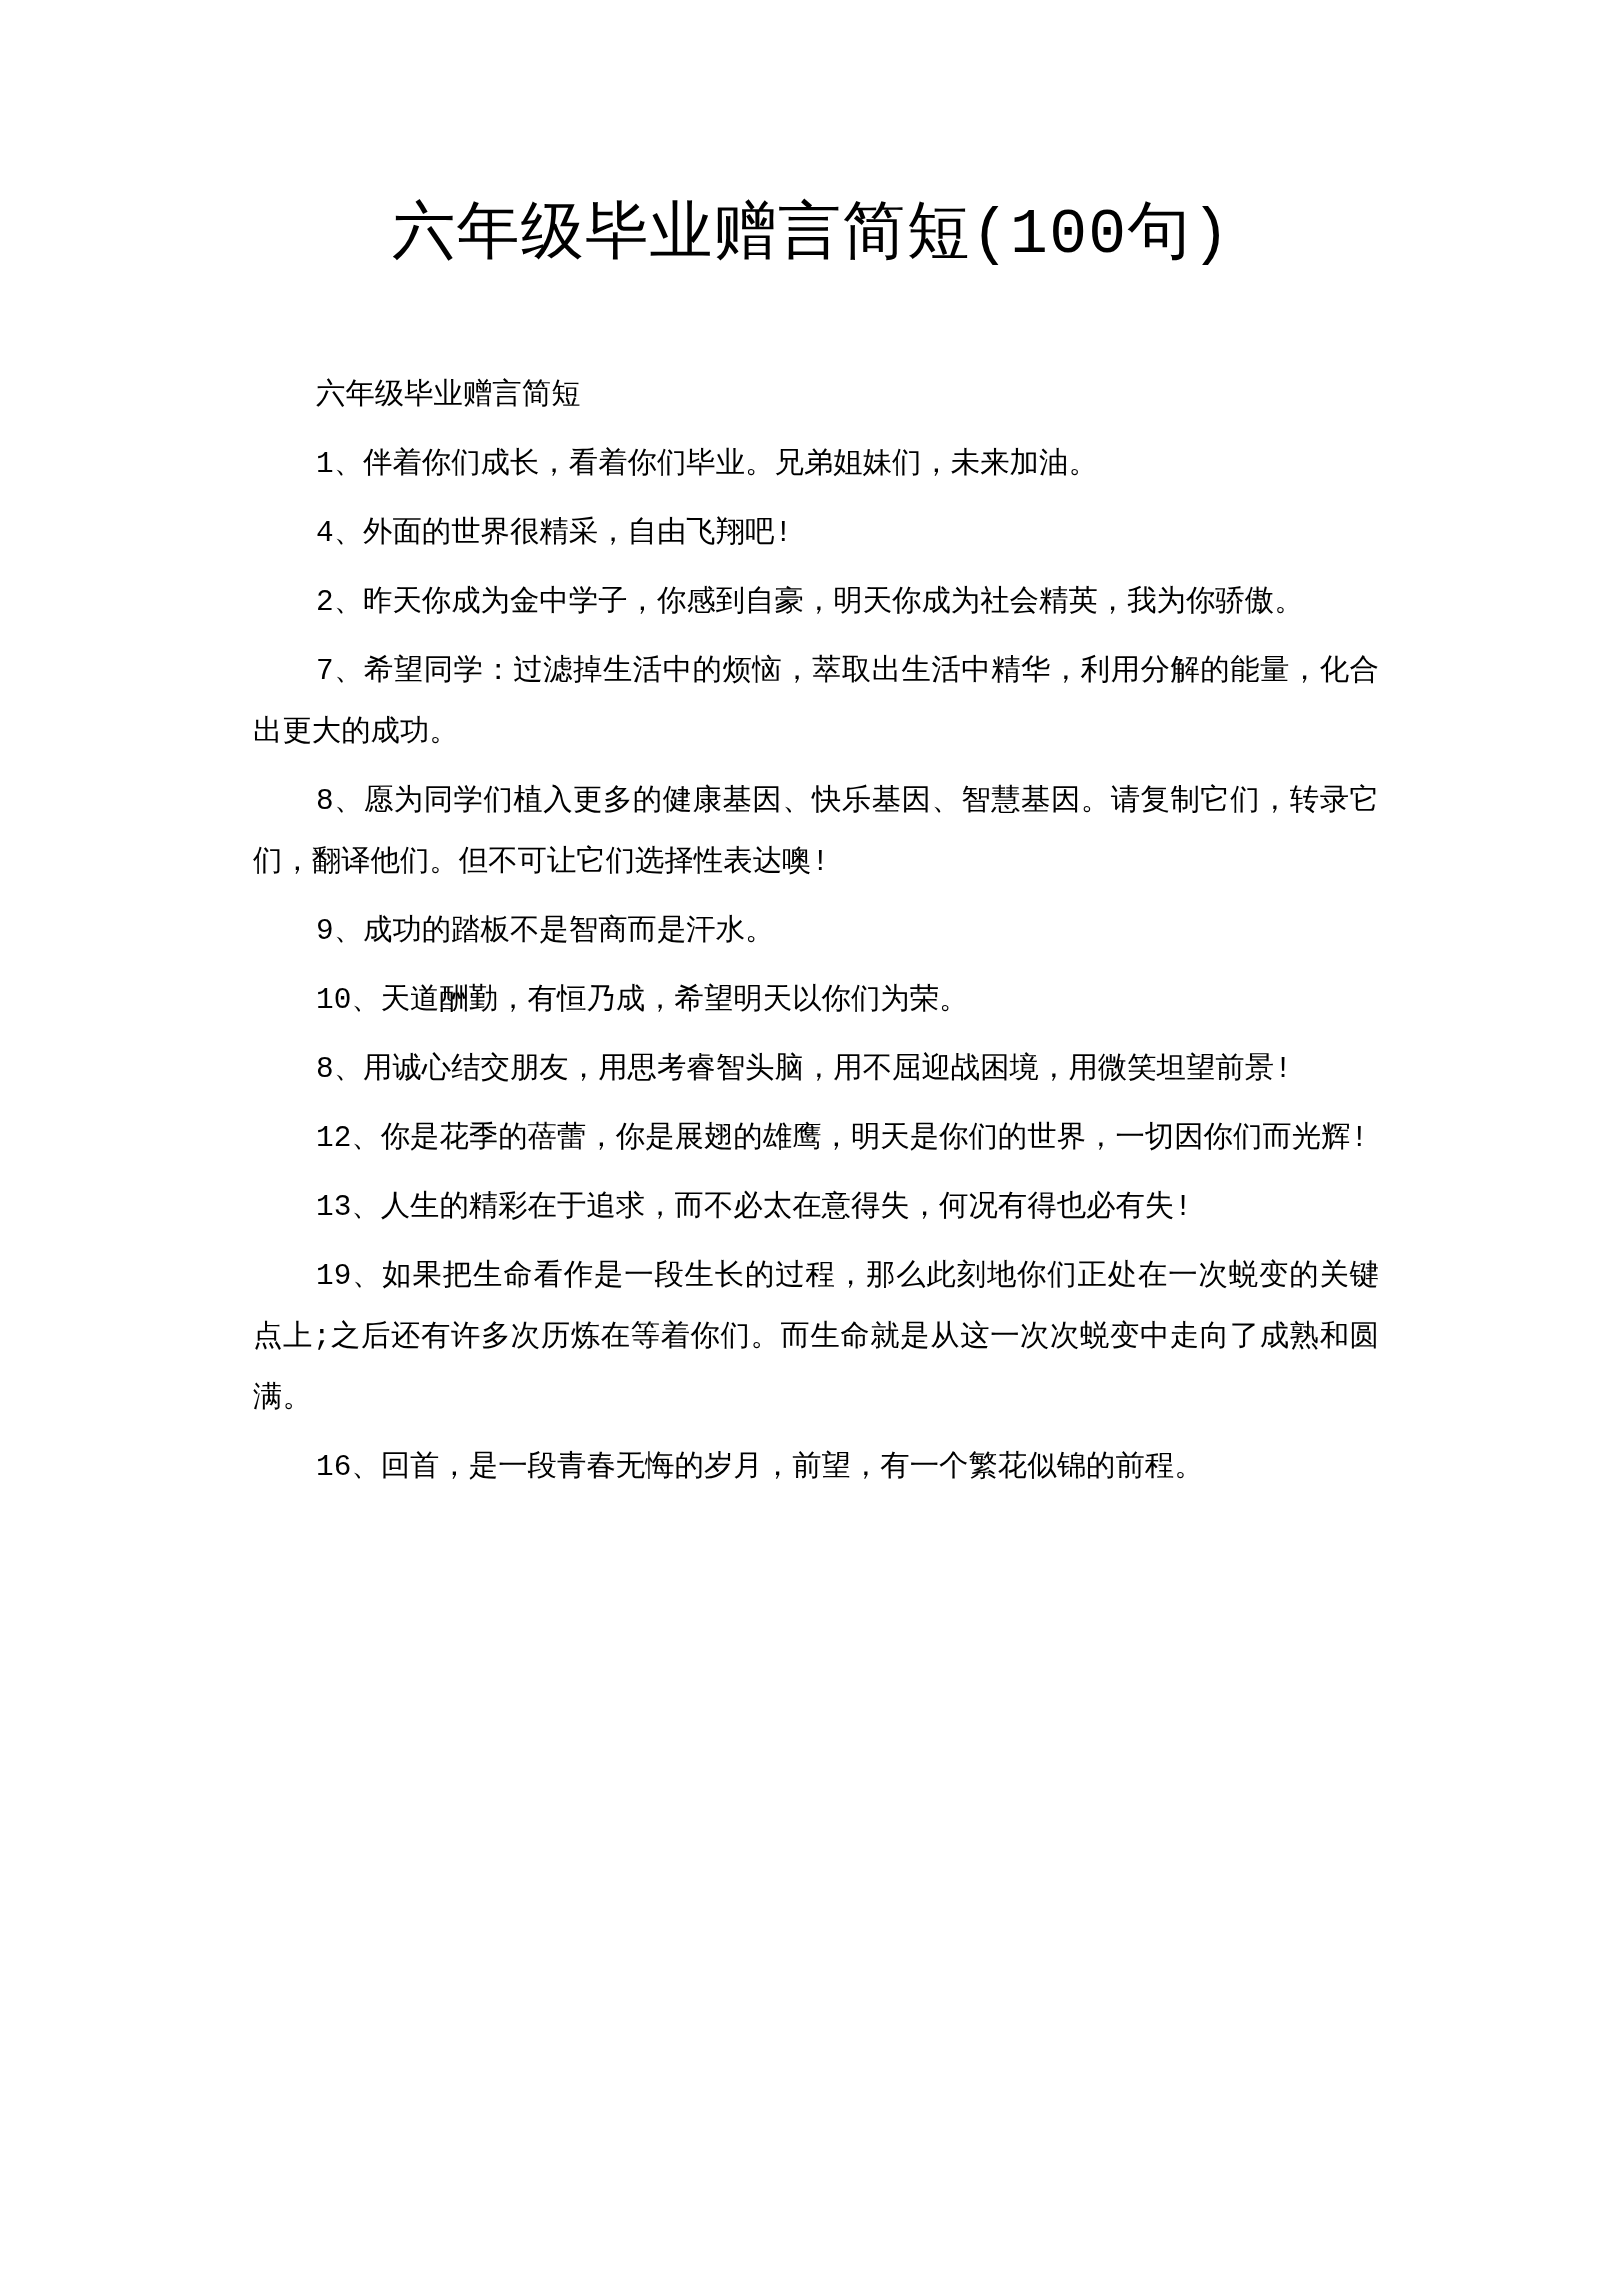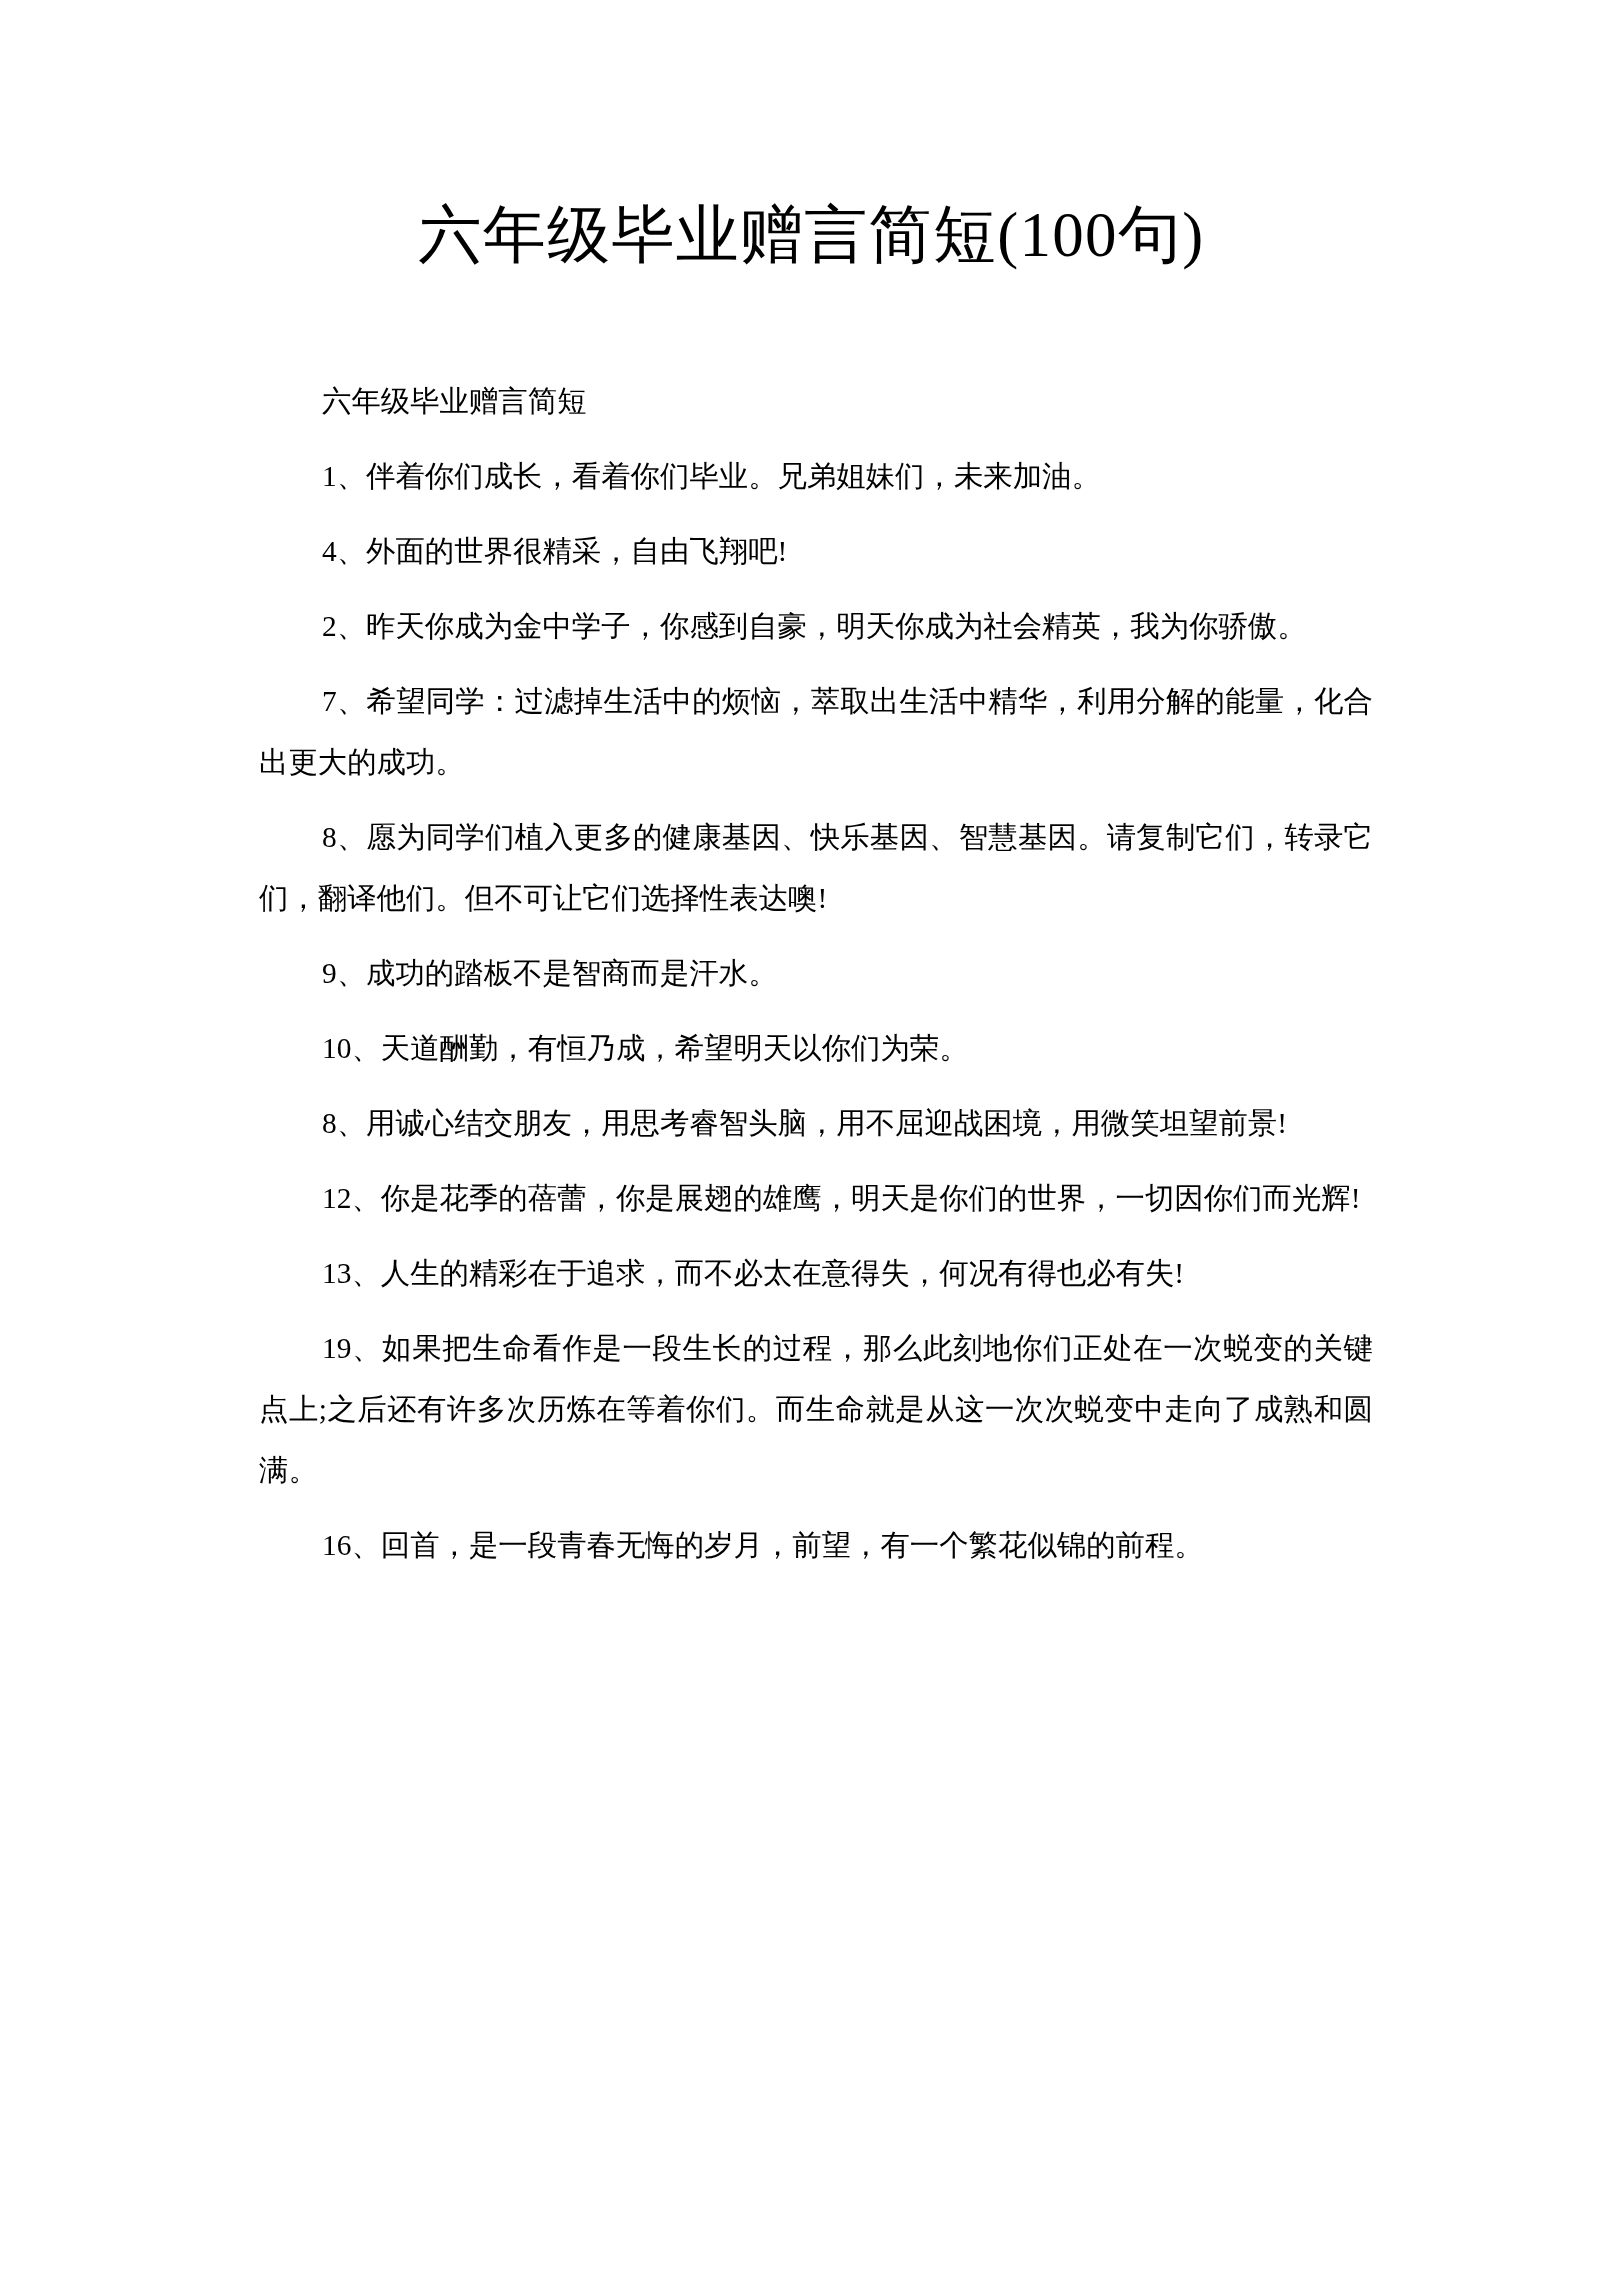--- a/index.html
+++ b/index.html
@@ -1,33 +1,33 @@
 <!DOCTYPE html>
 <html style="font-size:10.5px"><head>
   <meta charset="utf-8">
   <style>
     html, body { margin: 0; padding: 0; background: #ffffff; }
     body { width: 1623px; height: 2295px; position: relative; overflow: hidden; }
     .page {
       position: absolute; left: 0; top: 0; width: 1349px; height: 2295px;
       background: #ffffff; color: #000000;
-      font-family: Liberation Serif, serif;
+      font-family: Liberation Mono, monospace;
       padding-left: 20px;
     }
     .title {
       position: absolute; left: 0; top: 196px; width: 1623px;
       text-align: center; font-size: 63px; line-height: 79px;
       font-weight: normal; margin: 0; letter-spacing: 1.3px;
     }
     .body {
       position: absolute; left: 245px; top: 357px; width: 1142px;
       font-size: 29.4px; line-height: 61px;
     }
     .para {
-      margin: 14px; text-indent: 63px; text-align: justify;
+      margin: 8px; text-indent: 63px; text-align: justify;
       text-align-last: left; word-break: break-all;
     }
   </style>
 </head>
 <body>
 
 <div class="page">
   <h1 class="title">六年级毕业赠言简短(100句)</h1>
   <div class="body">
     <p class="para">六年级毕业赠言简短</p>

